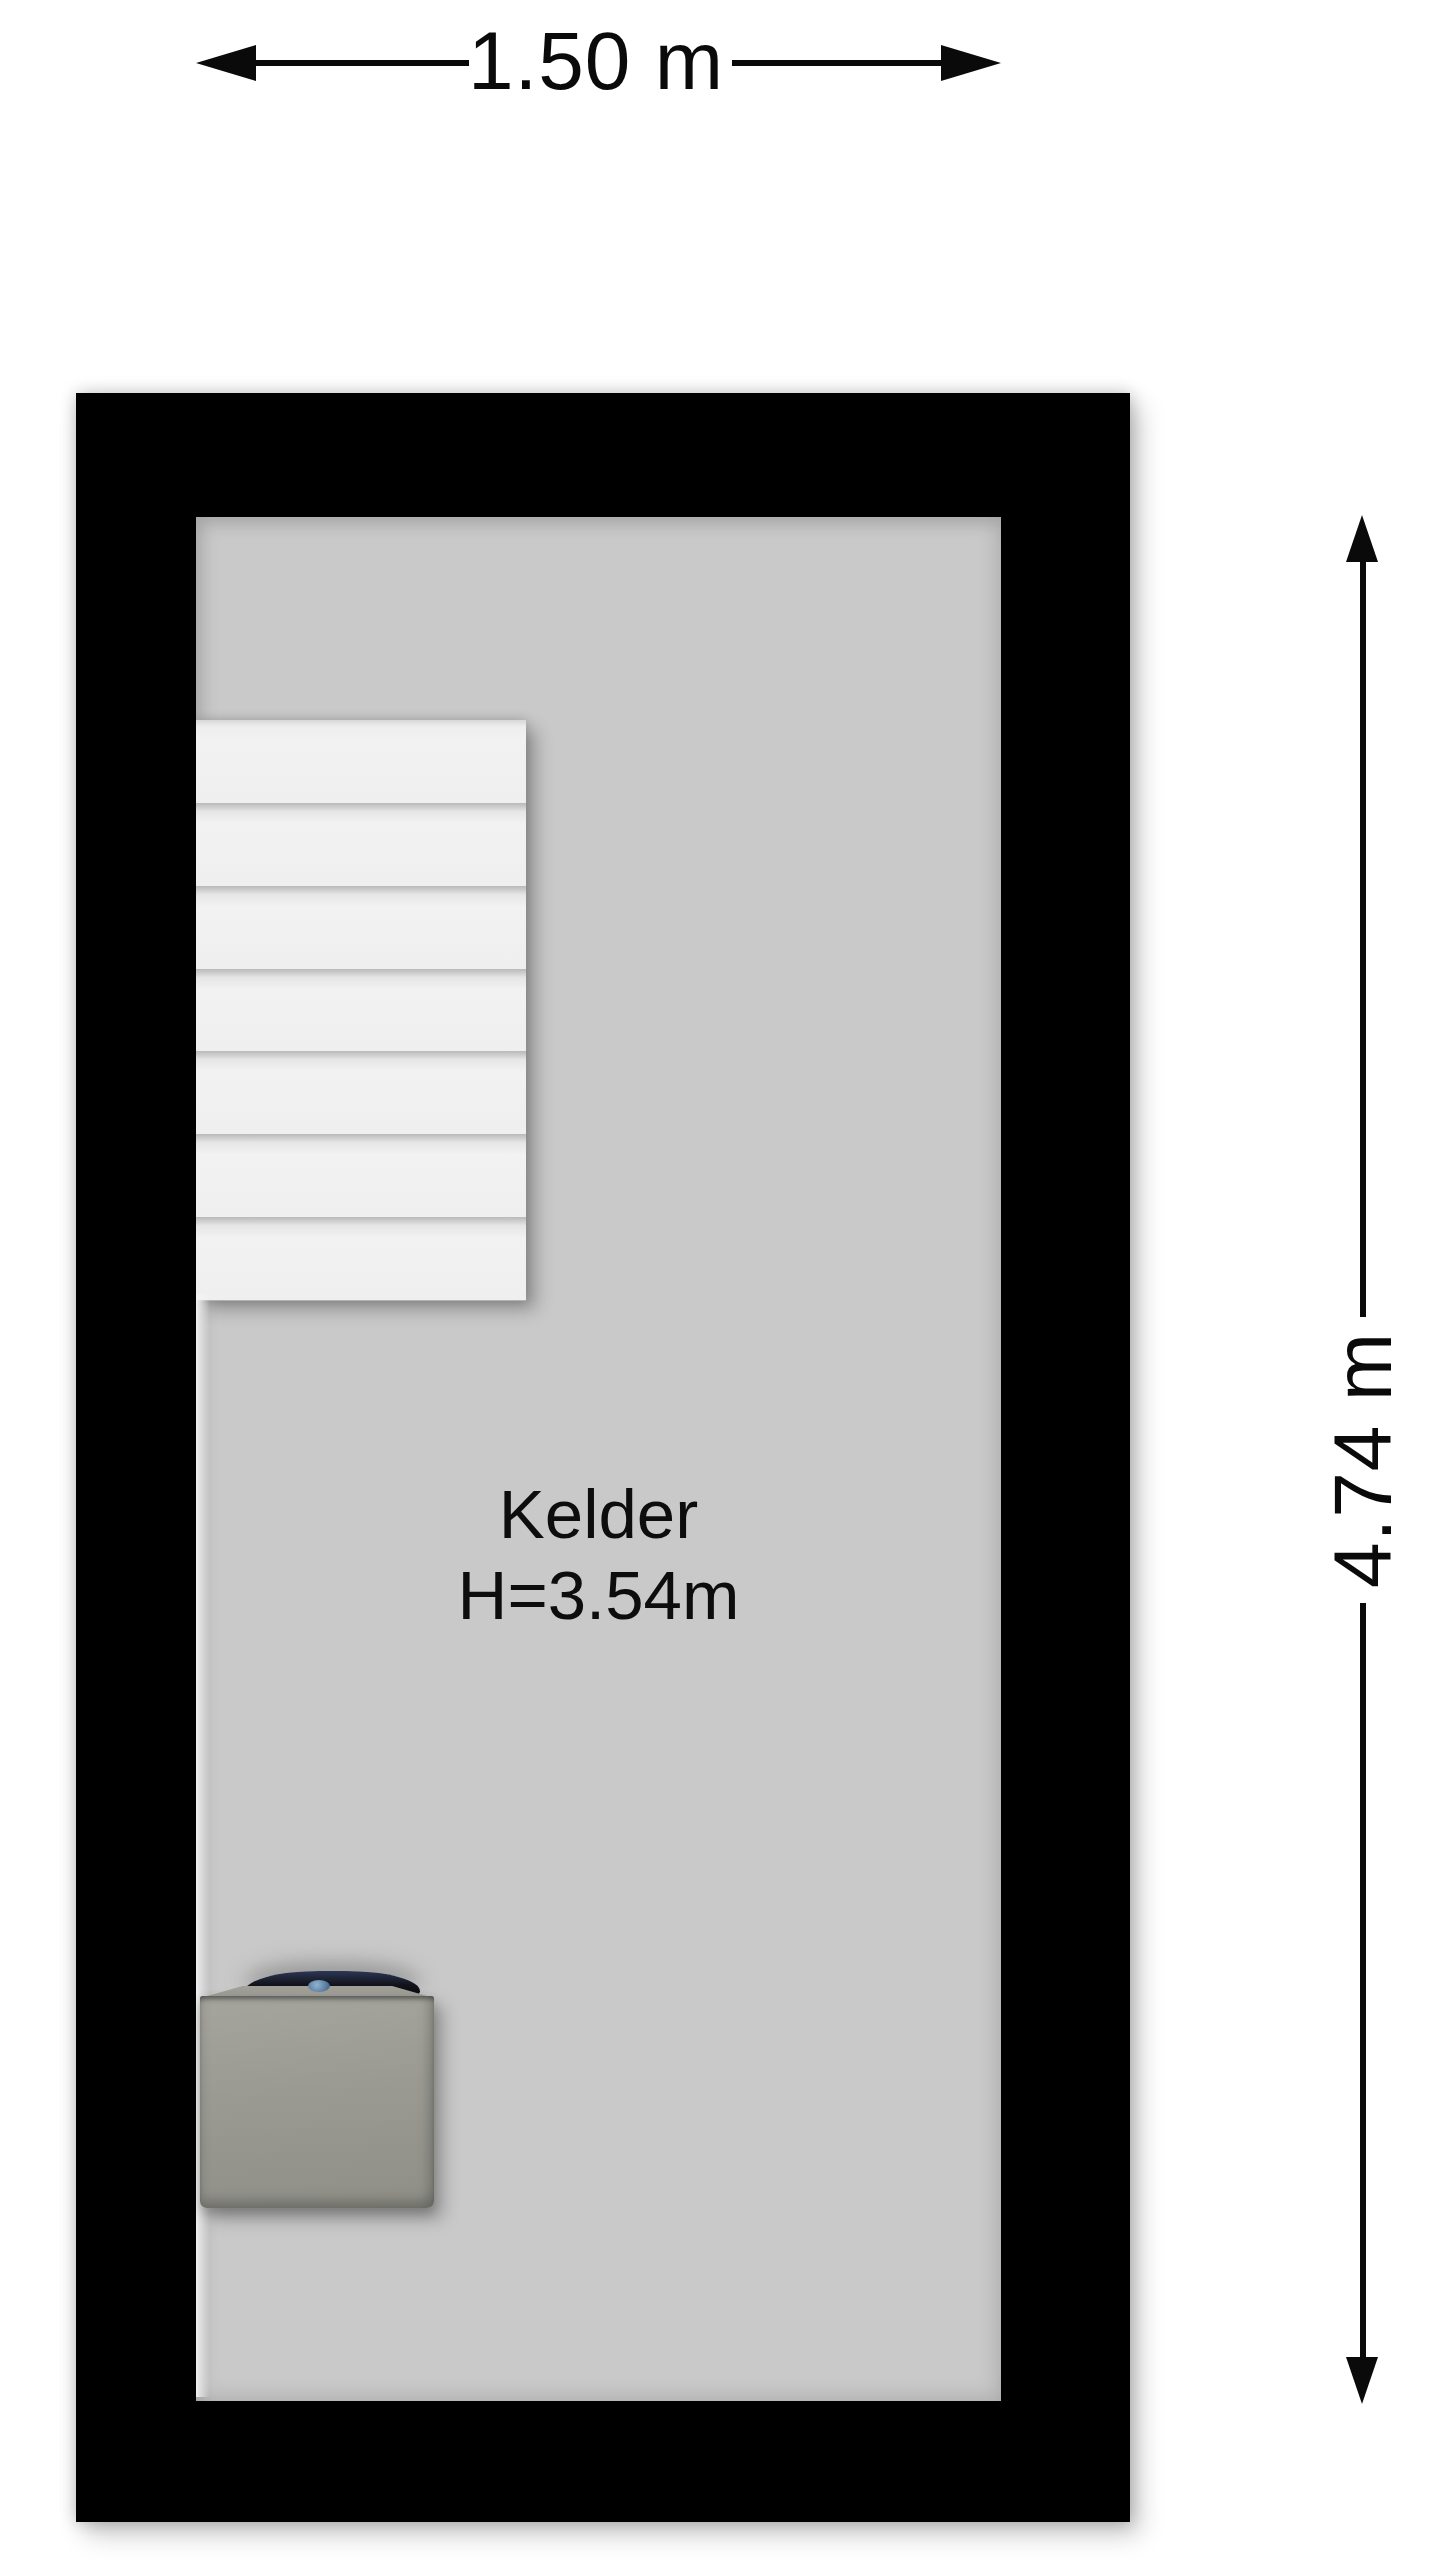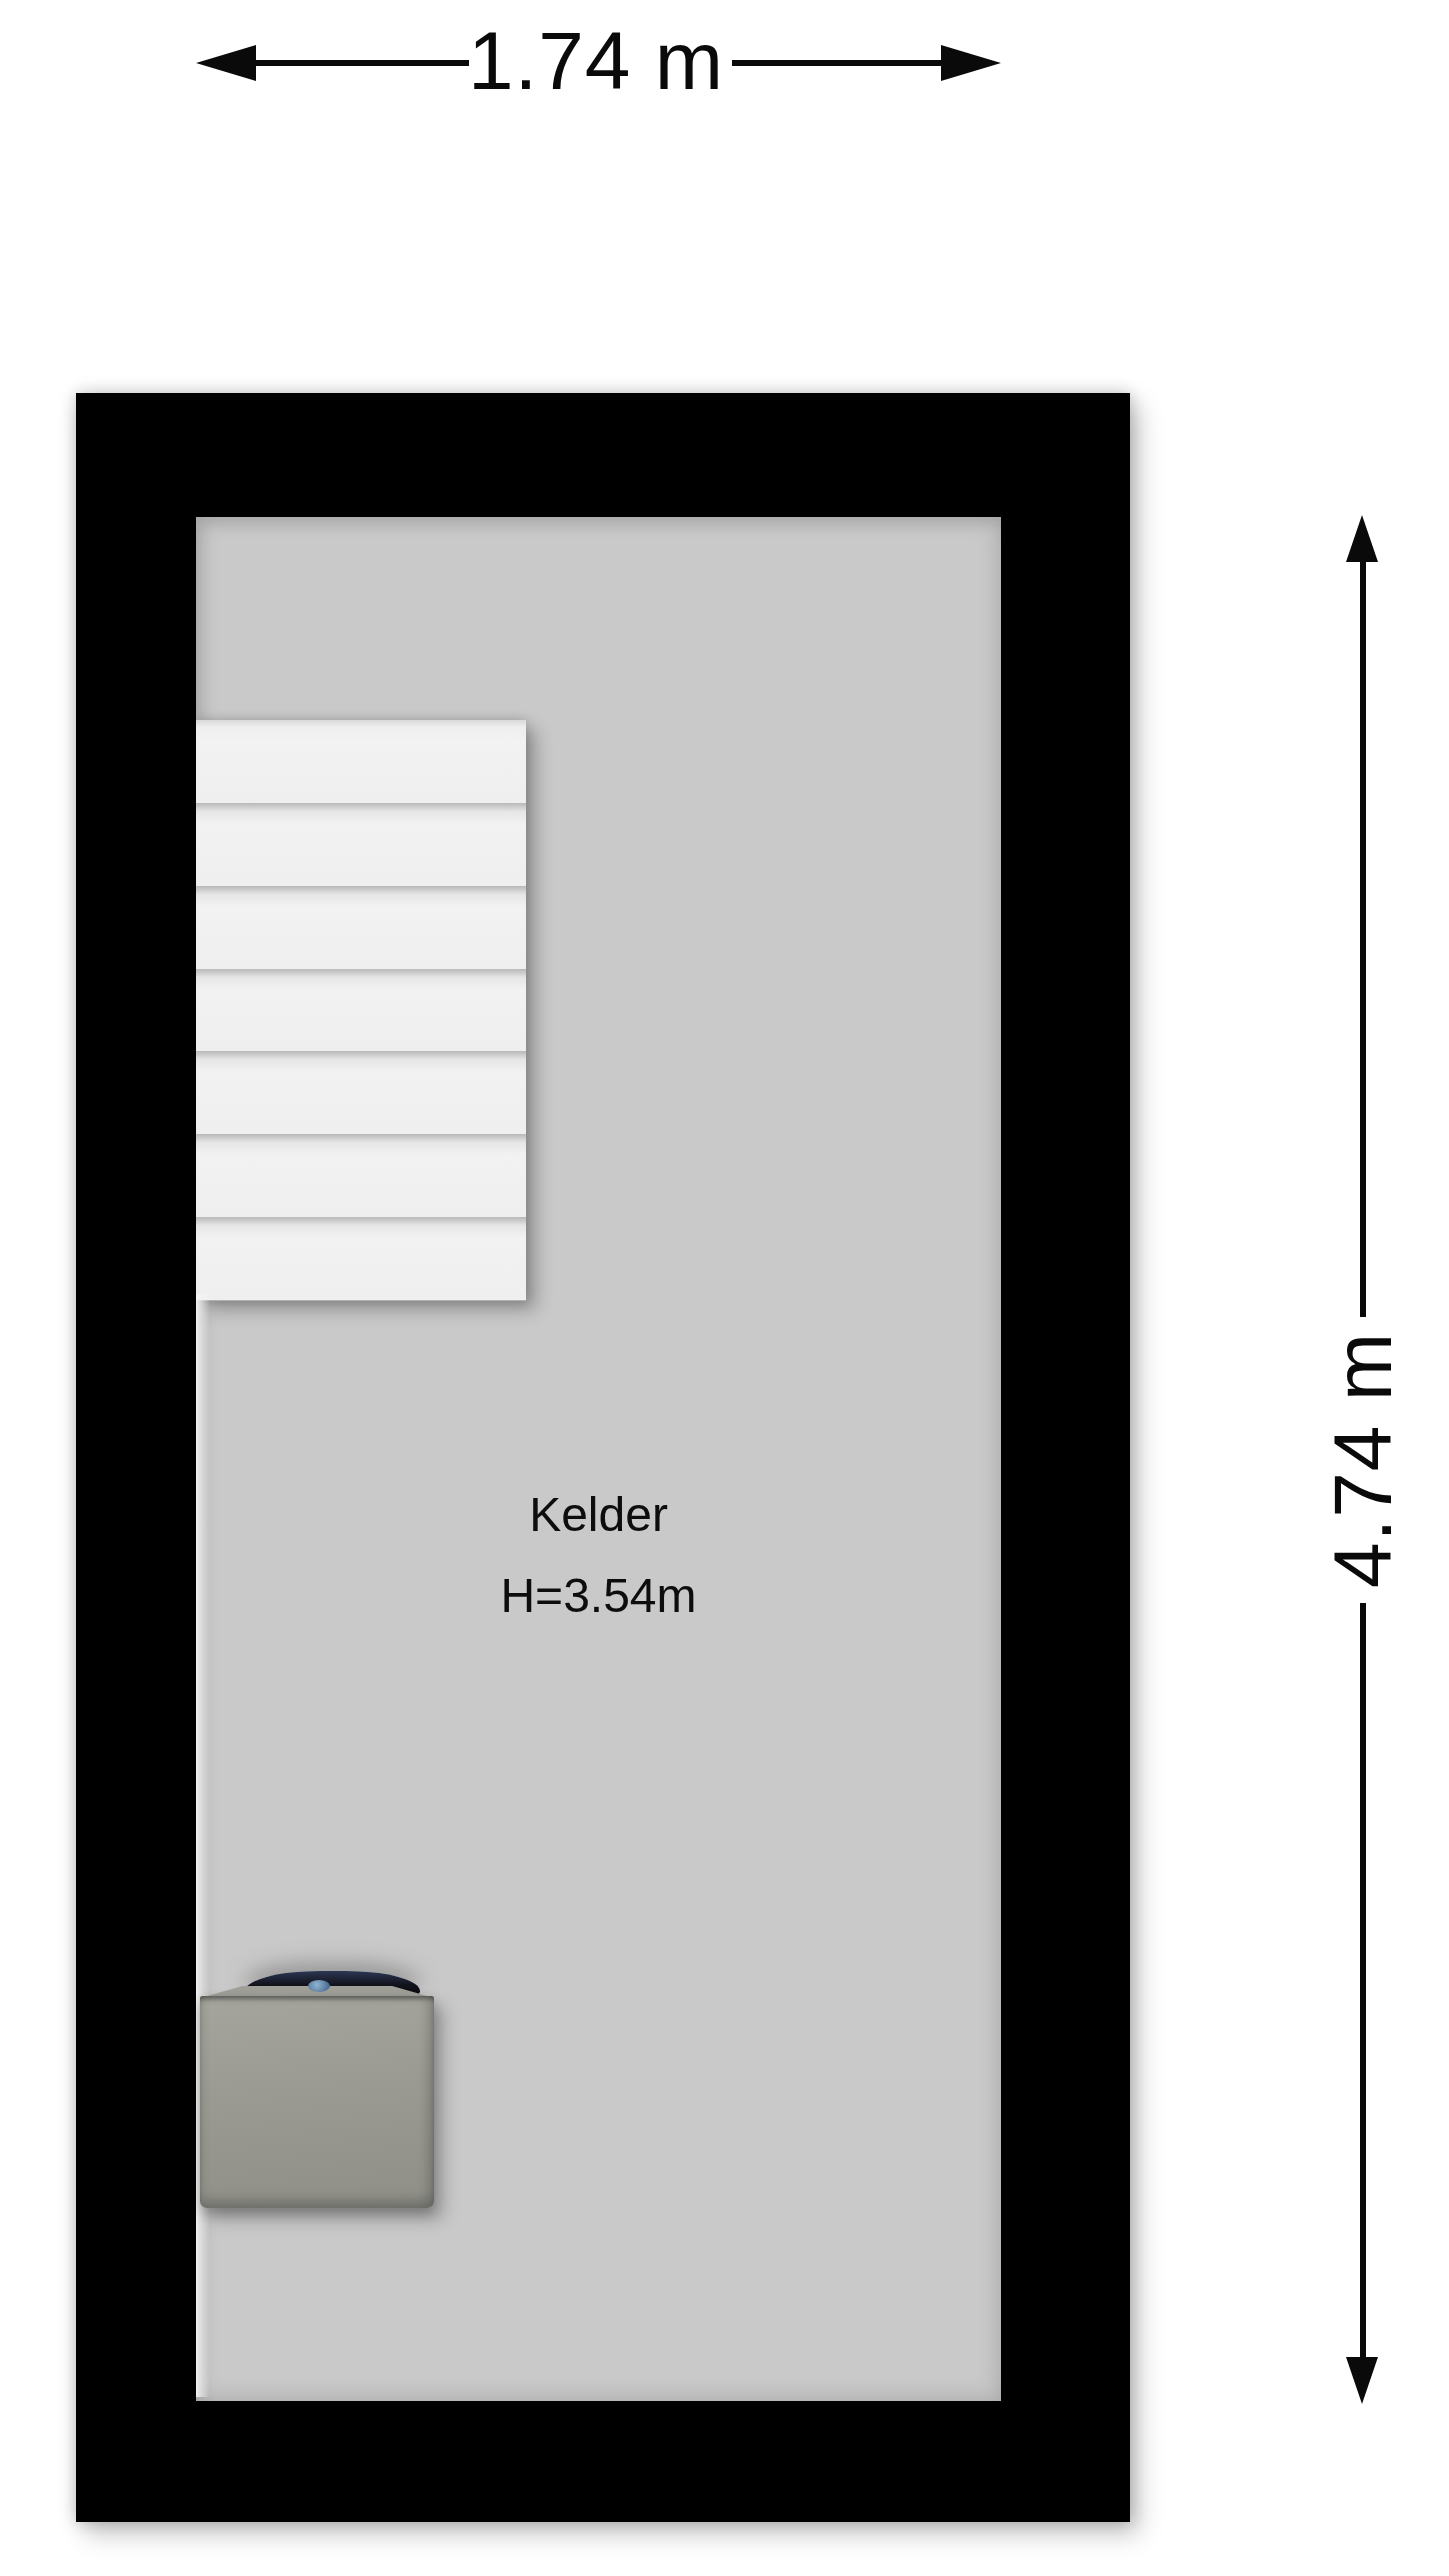--- a/index.html
+++ b/index.html
@@ -80,21 +80,21 @@
     background: linear-gradient(180deg, #d8d8d8 0px, #eeeeee 6.9px, #f2f2f2 20.6px, #efefef 100%);
   }
 
   
   .room-label {
     position: absolute;
     left: 0; top: 957px;
     width: 100%;
     text-align: center;
     color: #0d0d0d;
-    font-size: 48px;
+    font-size: 69px;
     line-height: 81px;
   }
 
   
   .boiler {
     position: absolute;
     left: 0.9px; top: 1432px;
     width: 240px; height: 263px;
   }
   .boiler-cap {
@@ -134,21 +134,21 @@
   }
 </style>
 </head>
 <body>
 
 <div class="canvas">
 
   <div>
     <div class="arrowhead left" style="left:196px; top:45px;"></div>
     <div class="dim-seg h dim-ink" style="left:254px; top:60px; width:215px;"></div>
-    <div class="dim-label top-label">1.74 m</div>
+    <div class="dim-label top-label">1.50 m</div>
     <div class="dim-seg h dim-ink" style="left:732px; top:60px; width:211px;"></div>
     <div class="arrowhead right" style="left:941px; top:45px;"></div>
   </div>
 
   <div class="plan">
     <div class="floor">
 
       <div class="stairs">
         <div class="tread"></div>
         <div class="tread"></div>

